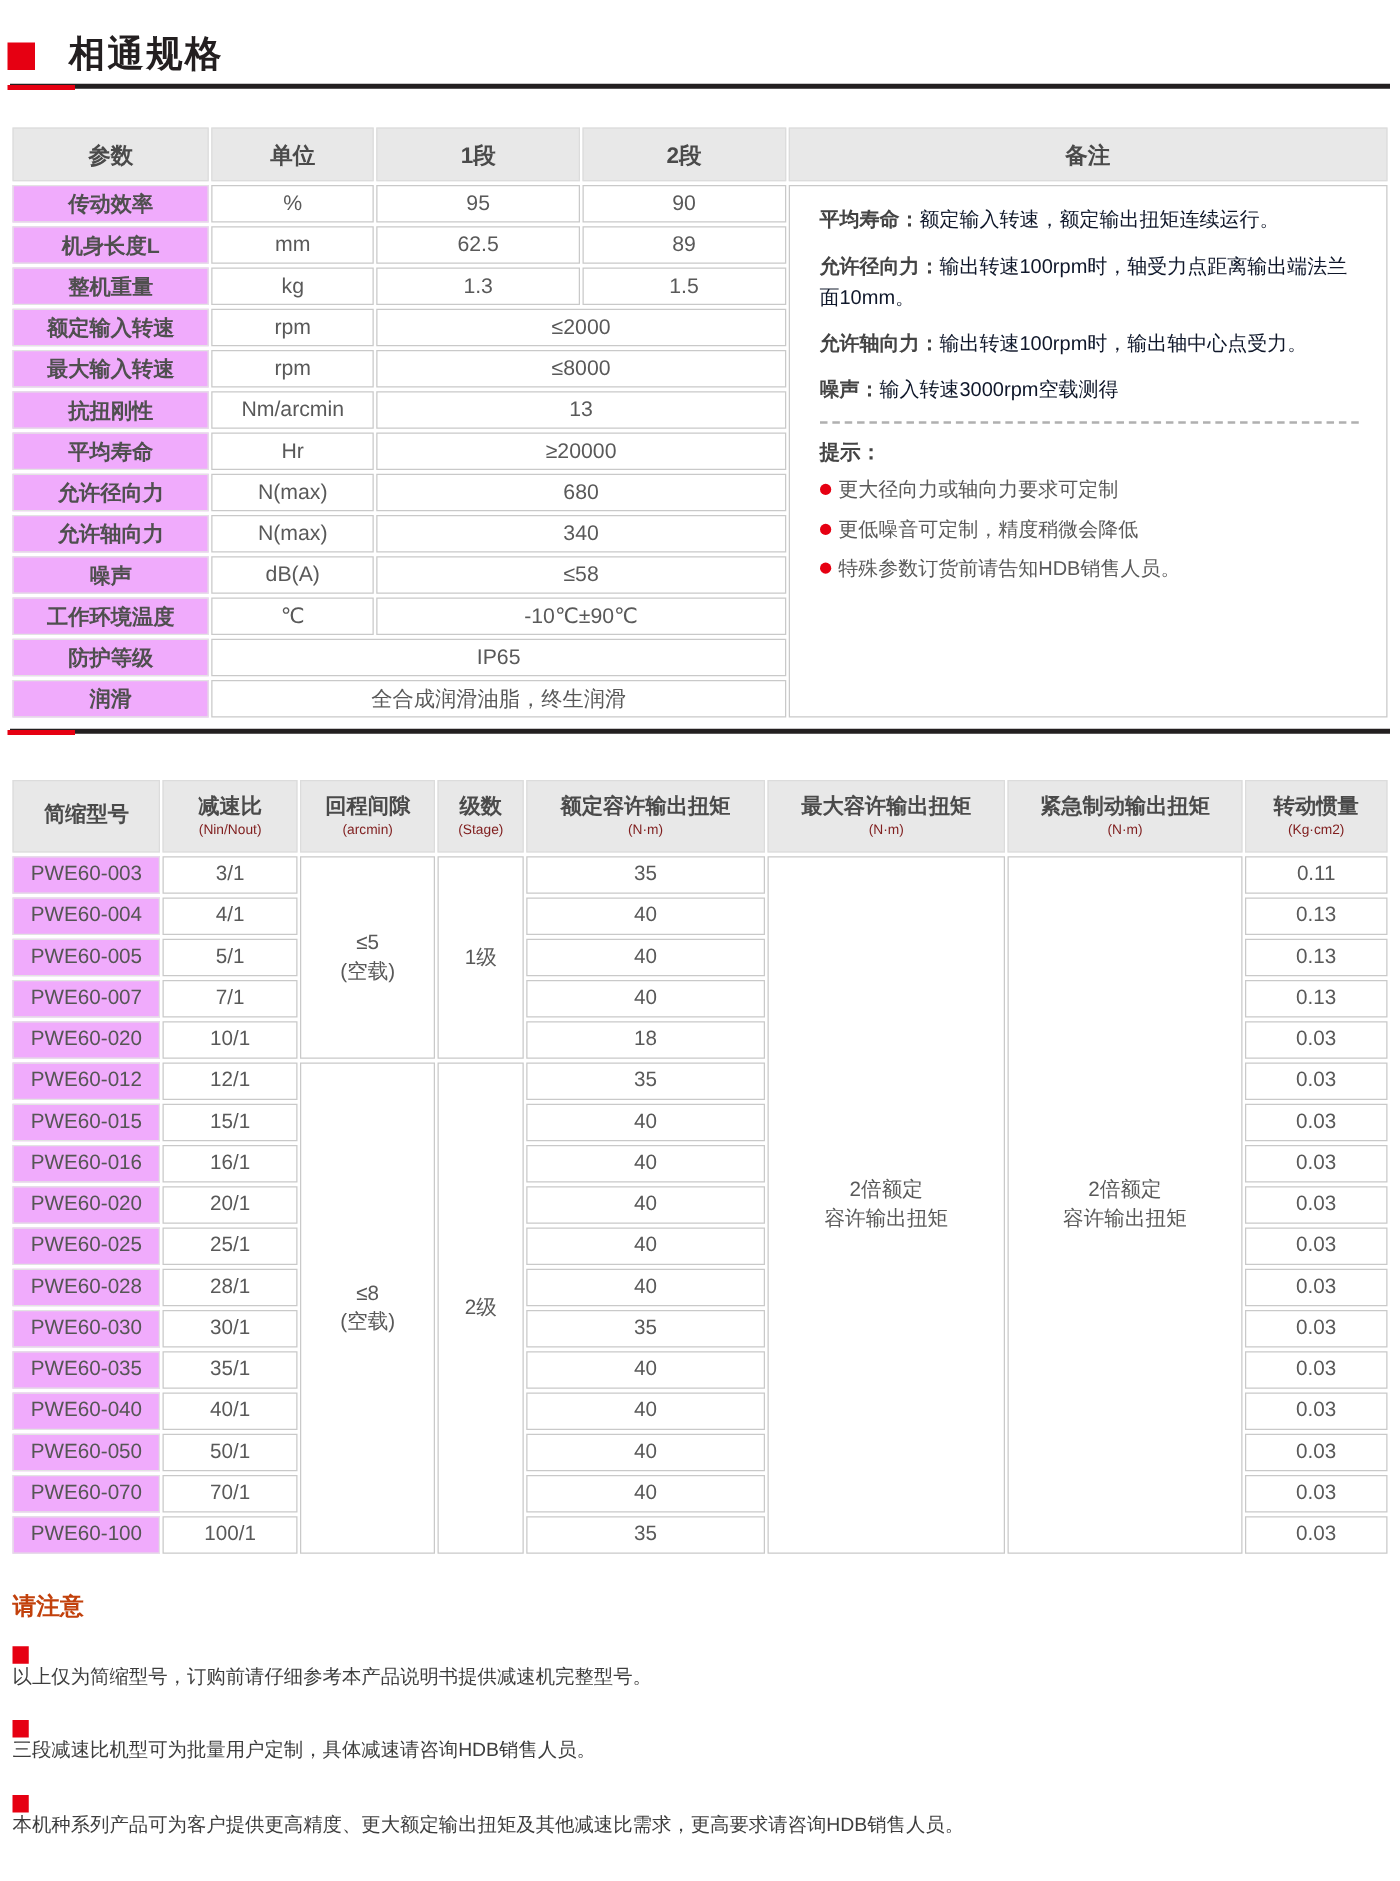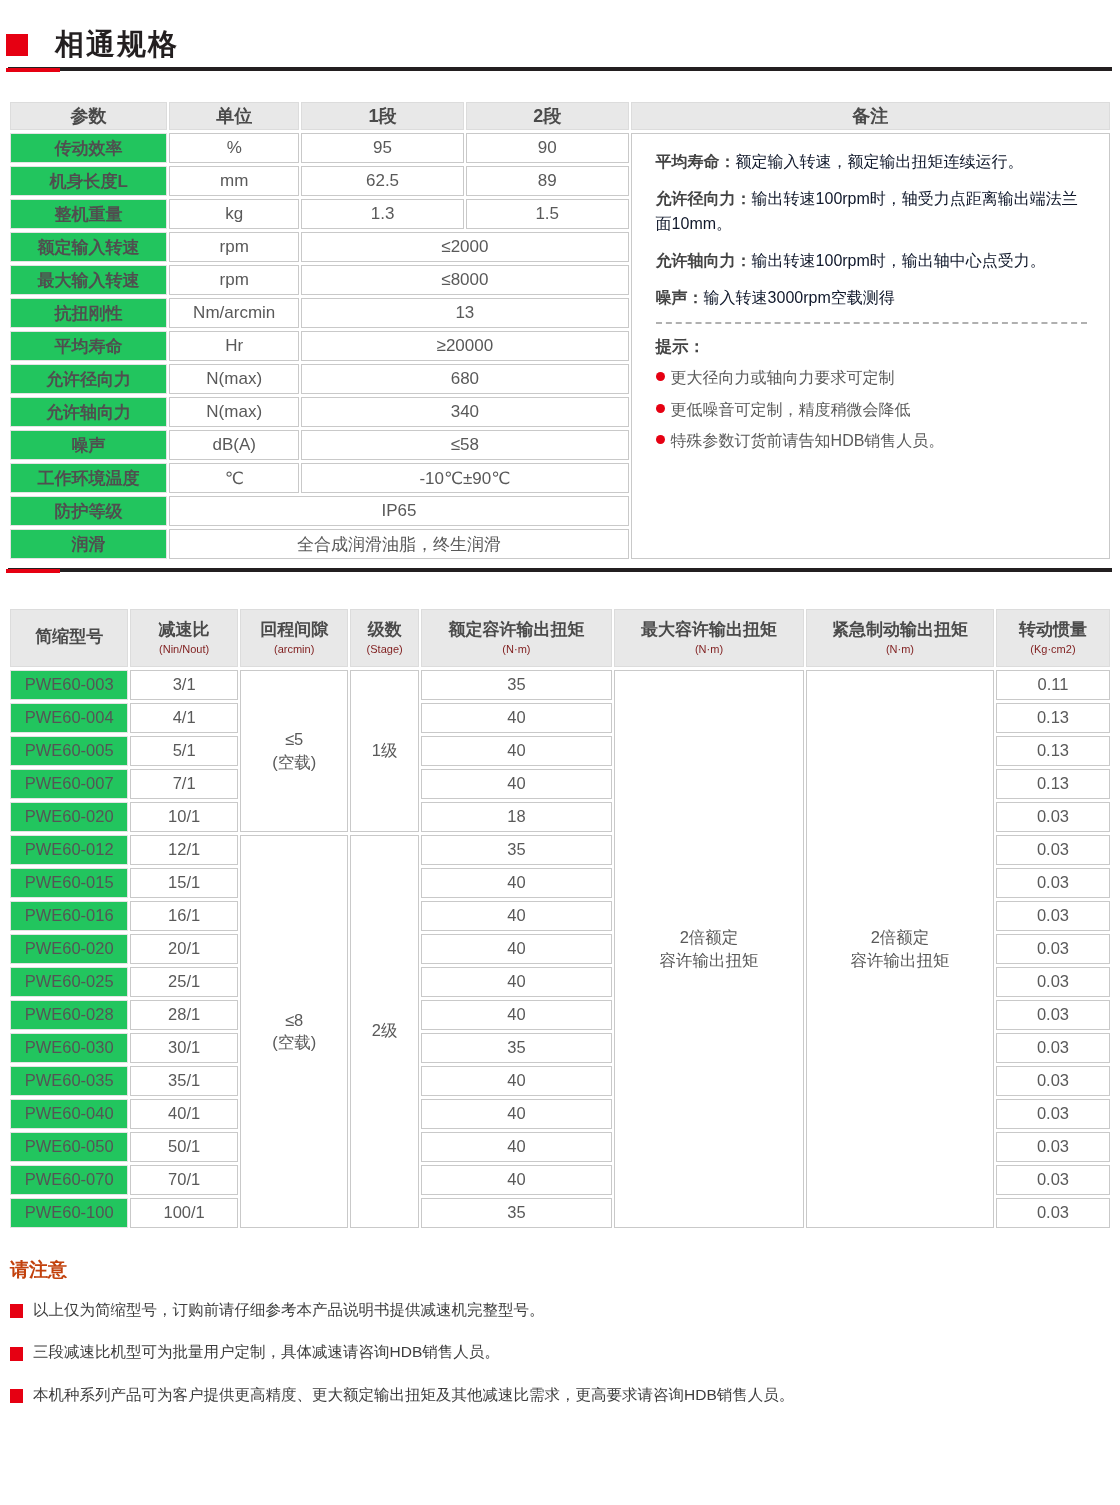--- a/index.html
+++ b/index.html
@@ -21,27 +21,27 @@
   .rule { position: relative; height: 4px; background: #231f20; margin-top: 6px; }
   .rule .red-seg { position: absolute; left: -2px; top: 1px; width: 54px; height: 4px; background: #e60012; }
 
   
   table { width: 100%; border-collapse: separate; border-spacing: 2px 3px; table-layout: fixed; }
   th {
     background: #e8e8e8; border: 1px solid #dcdcdc;
     font-weight: bold; color: #4a4a4a; font-size: 18px; text-align: center;
   }
   td { text-align: center; font-size: 17px; color: #595959; }
-  td.lbl { background: #22c55e; border: 1px solid #e3e3e3; font-weight: bold; color: #4f4f4f; text-align: center; }
+  td.lbl { background: #f0abfc; border: 1px solid #e3e3e3; font-weight: bold; color: #4f4f4f; text-align: center; }
   td.val { background: #ffffff; border: 1px solid #c9c9c9; }
   .pre { white-space: pre-line; line-height: 1.35; }
 
   
   #table1 { margin-top: 28px; }
-  #table1 th { height: 28px; }
+  #table1 th { height: 43px; }
   #table1 td { height: 30px; }
   #table1 td.notes-cell {
     background: #fff; border: 1px solid #c9c9c9; vertical-align: top;
     text-align: left; padding: 16px 22px 10px 24px; font-size: 16px;
   }
   .note-para { margin-bottom: 12px; line-height: 1.55; }
   .note-lbl { font-weight: bold; color: #444; }
   .note-txt { color: #0f172a; }
   .dashes { border-top: 2px dashed #b0b0b0; margin: 12px 0 12px 0; }
   .tips-title { font-weight: bold; color: #444; margin-bottom: 8px; font-size: 16.5px; }
@@ -56,21 +56,21 @@
   #table2 { margin-top: 34px; }
   #table2 th { padding: 9px 2px; }
   .h-main { font-size: 17px; font-weight: bold; line-height: 1.35; }
   .h-sub { font-size: 11px; font-weight: normal; color: #7f1d1d; line-height: 1.3; }
   #table2 td { height: 30px; font-size: 16.5px; }
   #table2 td.lbl { font-weight: normal; color: #555; }
 
   
   .notice { margin-top: 26px; padding-left: 2px; }
   .notice-title { color: #c2410c; font-weight: bold; font-size: 19px; margin-bottom: 16px; }
-  .notice-item { display: flex; align-items: center; margin-bottom: 21px; }
+  .notice-item { display: flex; align-items: flex-start; margin-bottom: 21px; flex-direction: column; }
   .notice-sq { width: 13px; height: 14px; background: #e60012; flex: 0 0 auto; margin: 3px 10px 0 0; }
   .notice-txt { font-size: 15.5px; color: #3d3d3d; line-height: 1.4; }
 </style>
 </head>
 <body>
 
 <div class="page">
 
   <div class="sec-title">
     <span class="red-sq"></span>

